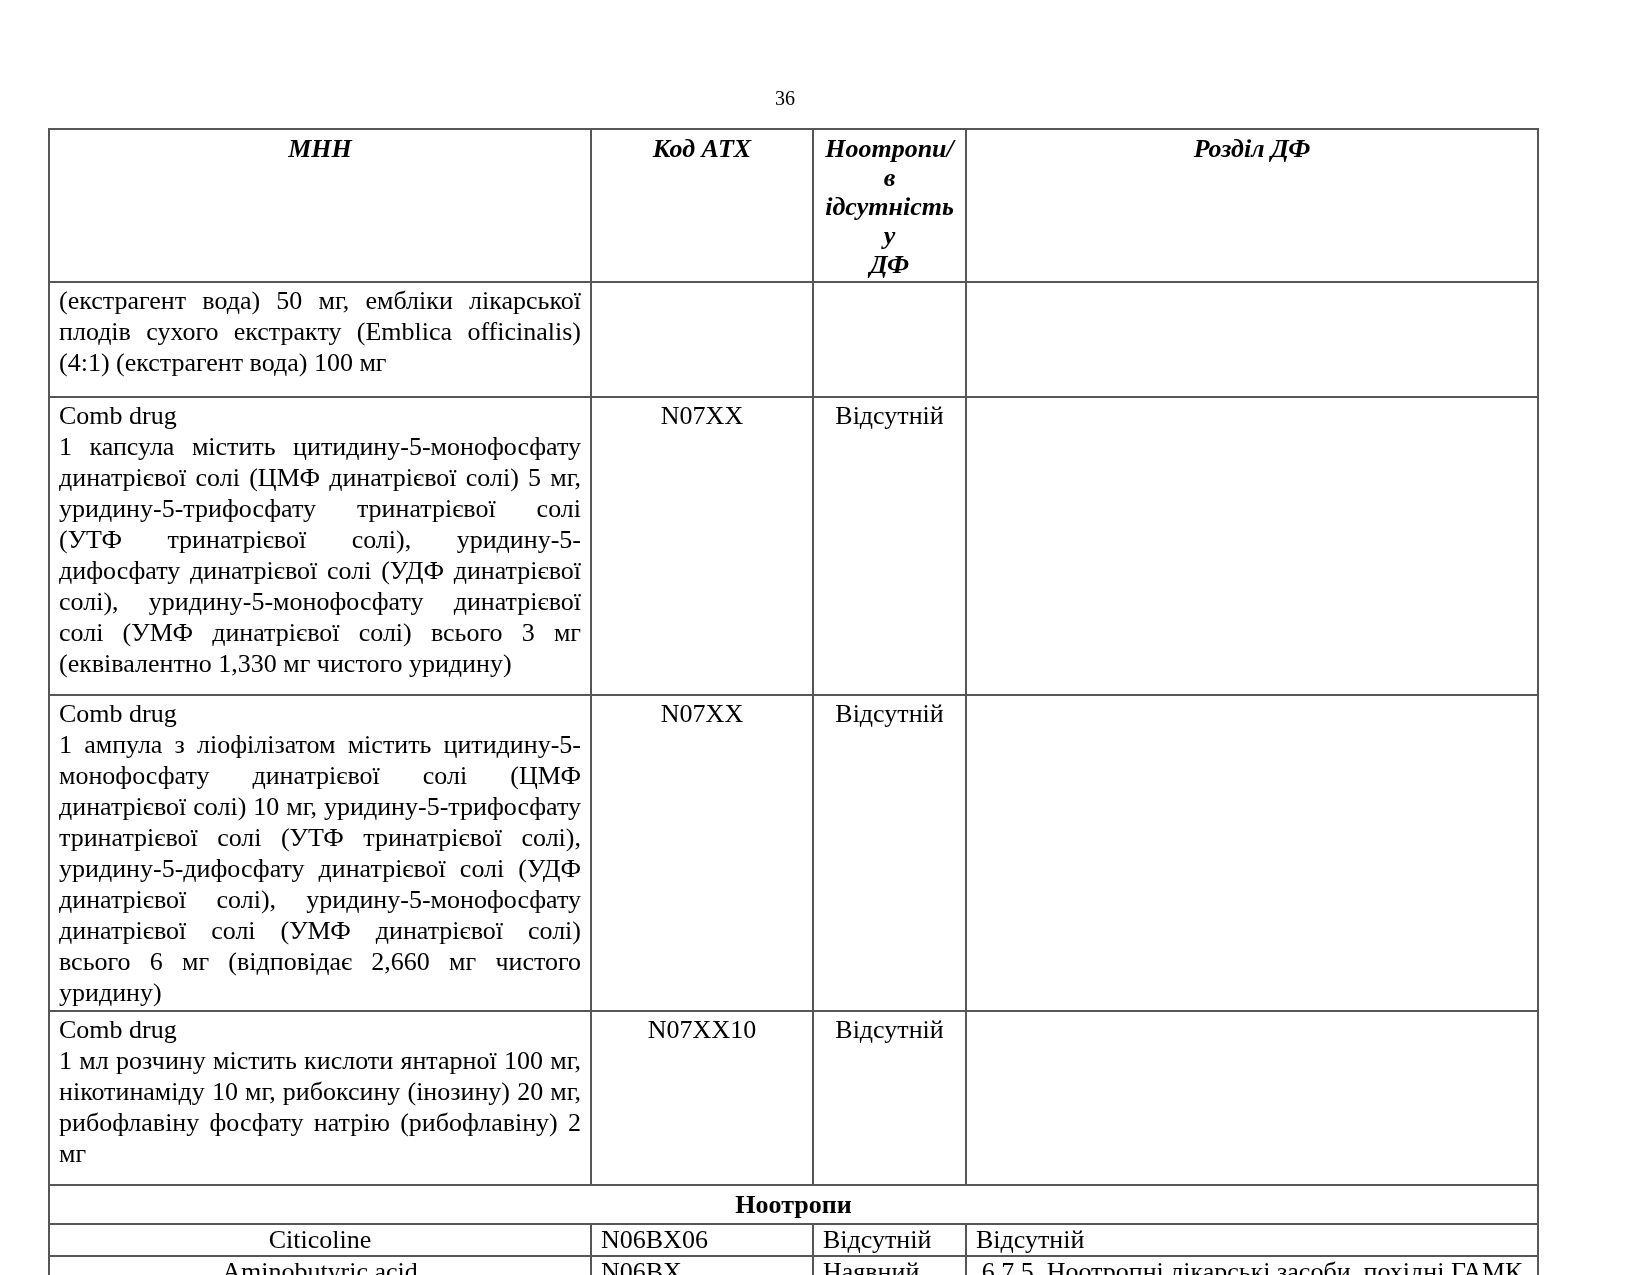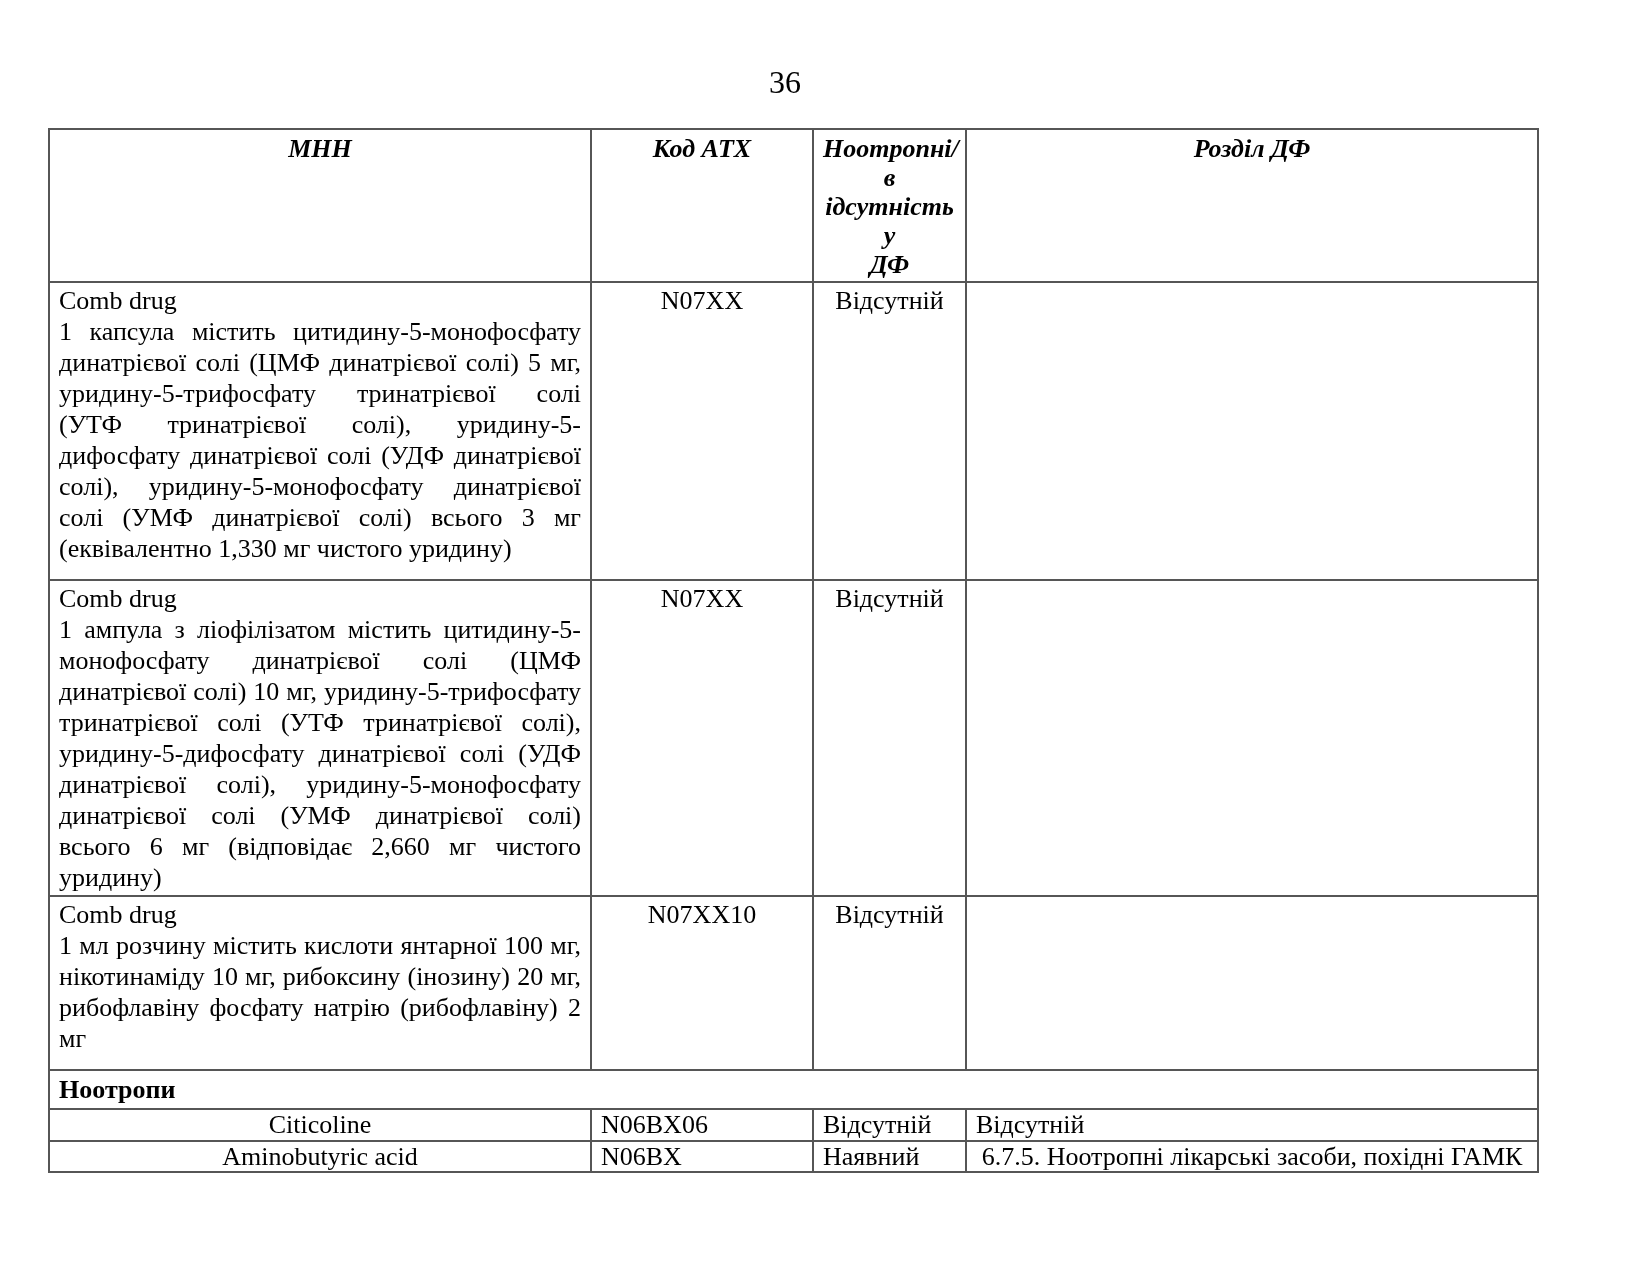--- a/index.html
+++ b/index.html
@@ -11,25 +11,25 @@
     position: relative;
     width: 1650px;
     height: 1275px;
     background: #ffffff;
     font-family: "Liberation Serif", "DejaVu Serif", serif;
     color: #000000;
     overflow: hidden;
   }
   .page-number {
     position: absolute;
-    top: 66px;
+    top: 82px;
     left: 0;
     width: 1570px;
     text-align: center;
-    font-size: 32px;
+    font-size: 20px;
     line-height: 32px;
   }
   table.drug-table {
     position: absolute;
     left: 48px;
     top: 128px;
     width: 1489px;
     border-collapse: collapse;
     table-layout: fixed;
     font-size: 26px;
@@ -55,21 +55,21 @@
   }
   .pre { white-space: pre-line; }
   td.mnn {
     text-align: justify;
     text-align-last: left;
   }
   td.cell-left { text-align: center; }
   td.cell-center { text-align: left; }
   tr.group-row td {
     font-weight: bold;
-    text-align: left;
+    text-align: center;
     padding-top: 3px;
     padding-bottom: 3px;
   }
   tr.small-row td {
     padding-top: 0;
     padding-bottom: 0;
     line-height: 29px;
   }
 </style>
 </head>
@@ -83,27 +83,33 @@
     <colgroup>
       <col class="c1">
         <col class="c2">
         <col class="c3">
         <col class="c4">
     </colgroup>
     <thead>
       <tr style="height:89px;">
         <th>МНН</th>
         <th>Код АТХ</th>
-        <th class="pre">Ноотропні/в
+        <th class="pre">Ноотропи/в
 ідсутність у
 ДФ</th>
         <th>Розділ ДФ</th>
       </tr>
     </thead>
     <tbody>
+      <tr style="height:115px;">
+        <td class="mnn pre">(екстрагент вода) 50 мг, ембліки лікарської плодів сухого екстракту (Emblica officinalis) (4:1) (екстрагент вода) 100 мг</td>
+        <td class="cell-left"></td>
+        <td class="cell-left"></td>
+        <td class="cell-left"></td>
+      </tr>
       <tr style="height:298px;">
         <td class="mnn pre">Comb drug
 1 капсула містить цитидину-5-монофосфату динатрієвої солі (ЦМФ динатрієвої солі) 5 мг, уридину-5-трифосфату тринатрієвої солі (УТФ тринатрієвої солі), уридину-5-дифосфату динатрієвої солі (УДФ динатрієвої солі), уридину-5-монофосфату динатрієвої солі (УМФ динатрієвої солі) всього 3 мг (еквівалентно 1,330 мг чистого уридину)</td>
         <td class="cell-left">N07XX</td>
         <td class="cell-left">Відсутній</td>
         <td class="cell-left"></td>
       </tr>
       <tr style="height:280px;">
         <td class="mnn pre">Comb drug
 1 ампула з ліофілізатом містить цитидину-5-монофосфату динатрієвої солі (ЦМФ динатрієвої солі) 10 мг, уридину-5-трифосфату тринатрієвої солі (УТФ тринатрієвої солі), уридину-5-дифосфату динатрієвої солі (УДФ динатрієвої солі), уридину-5-монофосфату динатрієвої солі (УМФ динатрієвої солі) всього 6 мг (відповідає 2,660 мг чистого уридину)</td>

